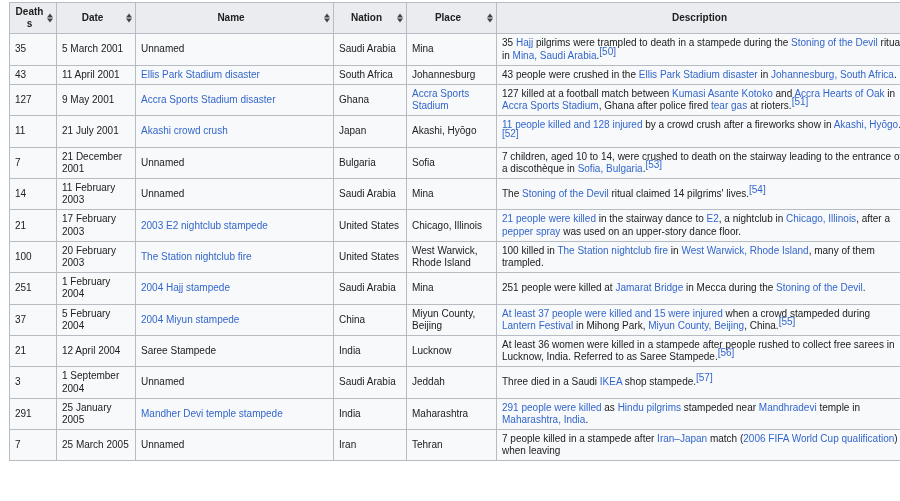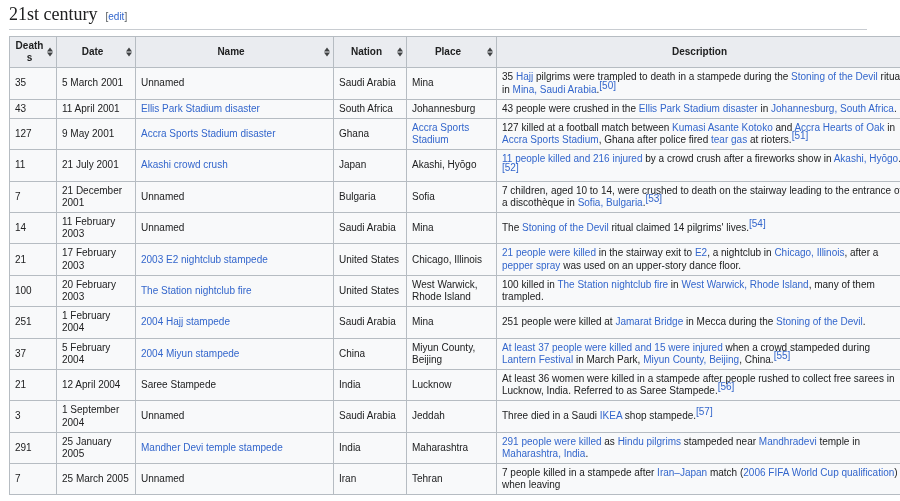--- a/index.html
+++ b/index.html
@@ -87,23 +87,20 @@
   sup.ref{
     font-size:10px;
     line-height:0;
     vertical-align:super;
   }
 </style>
 </head>
 <body>
 
 <div class="page">
-  <h2 class="heading">
-    <span>21st century</span><span class="editsection"><span class="bracket">[</span><a>edit</a><span class="bracket">]</span></span>
-  </h2>
 
   <table class="wikitable">
     <thead>
       <tr id="header-row">
           <th class="col-deaths"><span>Deaths</span><span class="sorticon">
               <span class="tri-up"></span>
               <span class="tri-down"></span>
             </span></th>
           <th class="col-date"><span>Date</span><span class="sorticon">
               <span class="tri-up"></span>
@@ -151,21 +148,21 @@
           <td>Ghana</td>
           <td><a>Accra Sports Stadium</a></td>
           <td class="desc"><span>127 killed at a football match between </span><a>Kumasi Asante Kotoko</a><span> and </span><a>Accra Hearts of Oak</a><span> in </span><a>Accra Sports Stadium</a><span>, Ghana after police fired </span><a>tear gas</a><span> at rioters.</span><sup class="ref"><a>[51]</a></sup></td>
         </tr>
         <tr>
           <td>11</td>
           <td>21 July 2001</td>
           <td><a>Akashi crowd crush</a></td>
           <td>Japan</td>
           <td><span>Akashi, Hyōgo</span></td>
-          <td class="desc"><a>11 people killed and 216 injured</a><span> by a crowd crush after a fireworks show in </span><a>Akashi, Hyōgo</a><span>.</span><sup class="ref"><a>[52]</a></sup></td>
+          <td class="desc"><a>11 people killed and 128 injured</a><span> by a crowd crush after a fireworks show in </span><a>Akashi, Hyōgo</a><span>.</span><sup class="ref"><a>[52]</a></sup></td>
         </tr>
         <tr>
           <td>7</td>
           <td>21 December 2001</td>
           <td><span>Unnamed</span></td>
           <td>Bulgaria</td>
           <td><span>Sofia</span></td>
           <td class="desc"><span>7 children, aged 10 to 14, were crushed to death on the stairway leading to the entrance of a discothèque in </span><a>Sofia, Bulgaria</a><span>.</span><sup class="ref"><a>[53]</a></sup></td>
         </tr>
         <tr>
@@ -175,21 +172,21 @@
           <td>Saudi Arabia</td>
           <td><span>Mina</span></td>
           <td class="desc"><span>The </span><a>Stoning of the Devil</a><span> ritual claimed 14 pilgrims' lives.</span><sup class="ref"><a>[54]</a></sup></td>
         </tr>
         <tr>
           <td>21</td>
           <td>17 February 2003</td>
           <td><a>2003 E2 nightclub stampede</a></td>
           <td>United States</td>
           <td><span>Chicago, Illinois</span></td>
-          <td class="desc"><a>21 people were killed</a><span> in the stairway exit to </span><a>E2</a><span>, a nightclub in </span><a>Chicago, Illinois</a><span>, after a </span><a>pepper spray</a><span> was used on an upper-story dance floor.</span></td>
+          <td class="desc"><a>21 people were killed</a><span> in the stairway dance to </span><a>E2</a><span>, a nightclub in </span><a>Chicago, Illinois</a><span>, after a </span><a>pepper spray</a><span> was used on an upper-story dance floor.</span></td>
         </tr>
         <tr>
           <td>100</td>
           <td>20 February 2003</td>
           <td><a>The Station nightclub fire</a></td>
           <td>United States</td>
           <td><span>West Warwick, Rhode Island</span></td>
           <td class="desc"><span>100 killed in </span><a>The Station nightclub fire</a><span> in </span><a>West Warwick, Rhode Island</a><span>, many of them trampled.</span></td>
         </tr>
         <tr>
@@ -199,21 +196,21 @@
           <td>Saudi Arabia</td>
           <td><span>Mina</span></td>
           <td class="desc"><span>251 people were killed at </span><a>Jamarat Bridge</a><span> in Mecca during the </span><a>Stoning of the Devil</a><span>.</span></td>
         </tr>
         <tr>
           <td>37</td>
           <td>5 February 2004</td>
           <td><a>2004 Miyun stampede</a></td>
           <td>China</td>
           <td><span>Miyun County, Beijing</span></td>
-          <td class="desc"><a>At least 37 people were killed and 15 were injured</a><span> when a crowd stampeded during </span><a>Lantern Festival</a><span> in March Park, </span><a>Miyun County, Beijing</a><span>, China.</span><sup class="ref"><a>[55]</a></sup></td>
+          <td class="desc"><a>At least 37 people were killed and 15 were injured</a><span> when a crowd stampeded during </span><a>Lantern Festival</a><span> in Mihong Park, </span><a>Miyun County, Beijing</a><span>, China.</span><sup class="ref"><a>[55]</a></sup></td>
         </tr>
         <tr>
           <td>21</td>
           <td>12 April 2004</td>
           <td><span>Saree Stampede</span></td>
           <td>India</td>
           <td><span>Lucknow</span></td>
           <td class="desc"><span>At least 36 women were killed in a stampede after people rushed to collect free sarees in Lucknow, India. Referred to as Saree Stampede.</span><sup class="ref"><a>[56]</a></sup></td>
         </tr>
         <tr>

